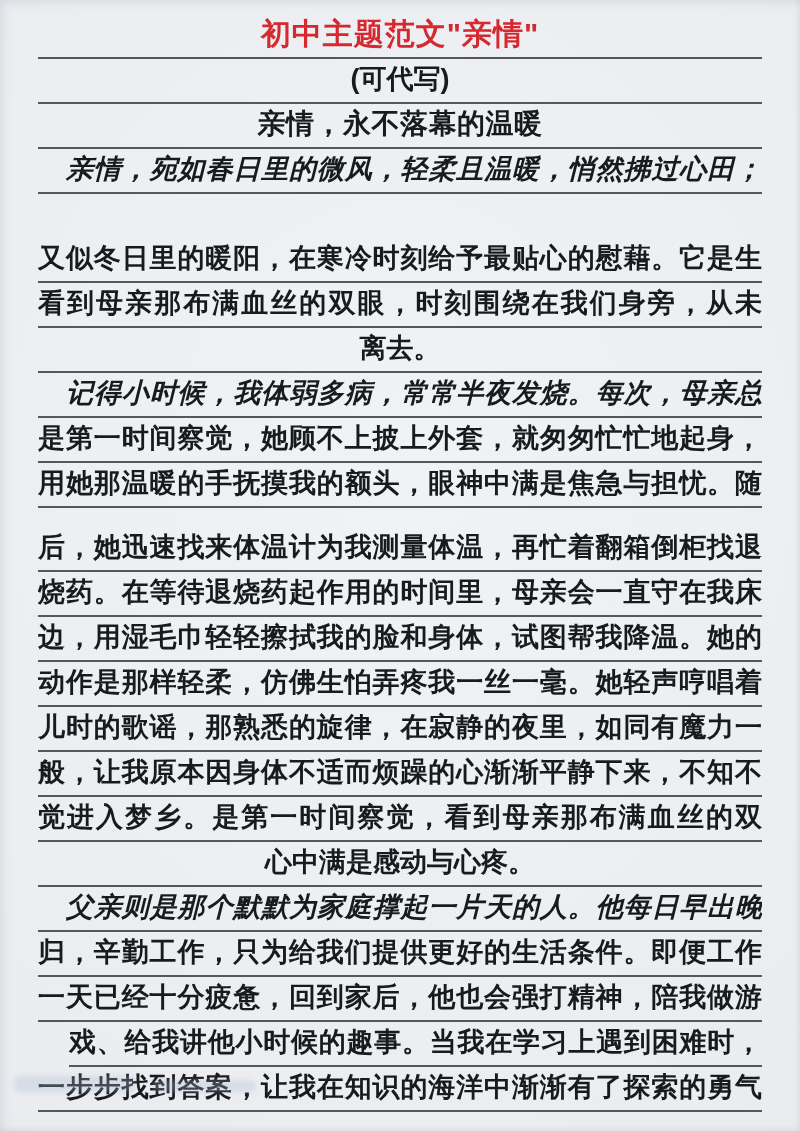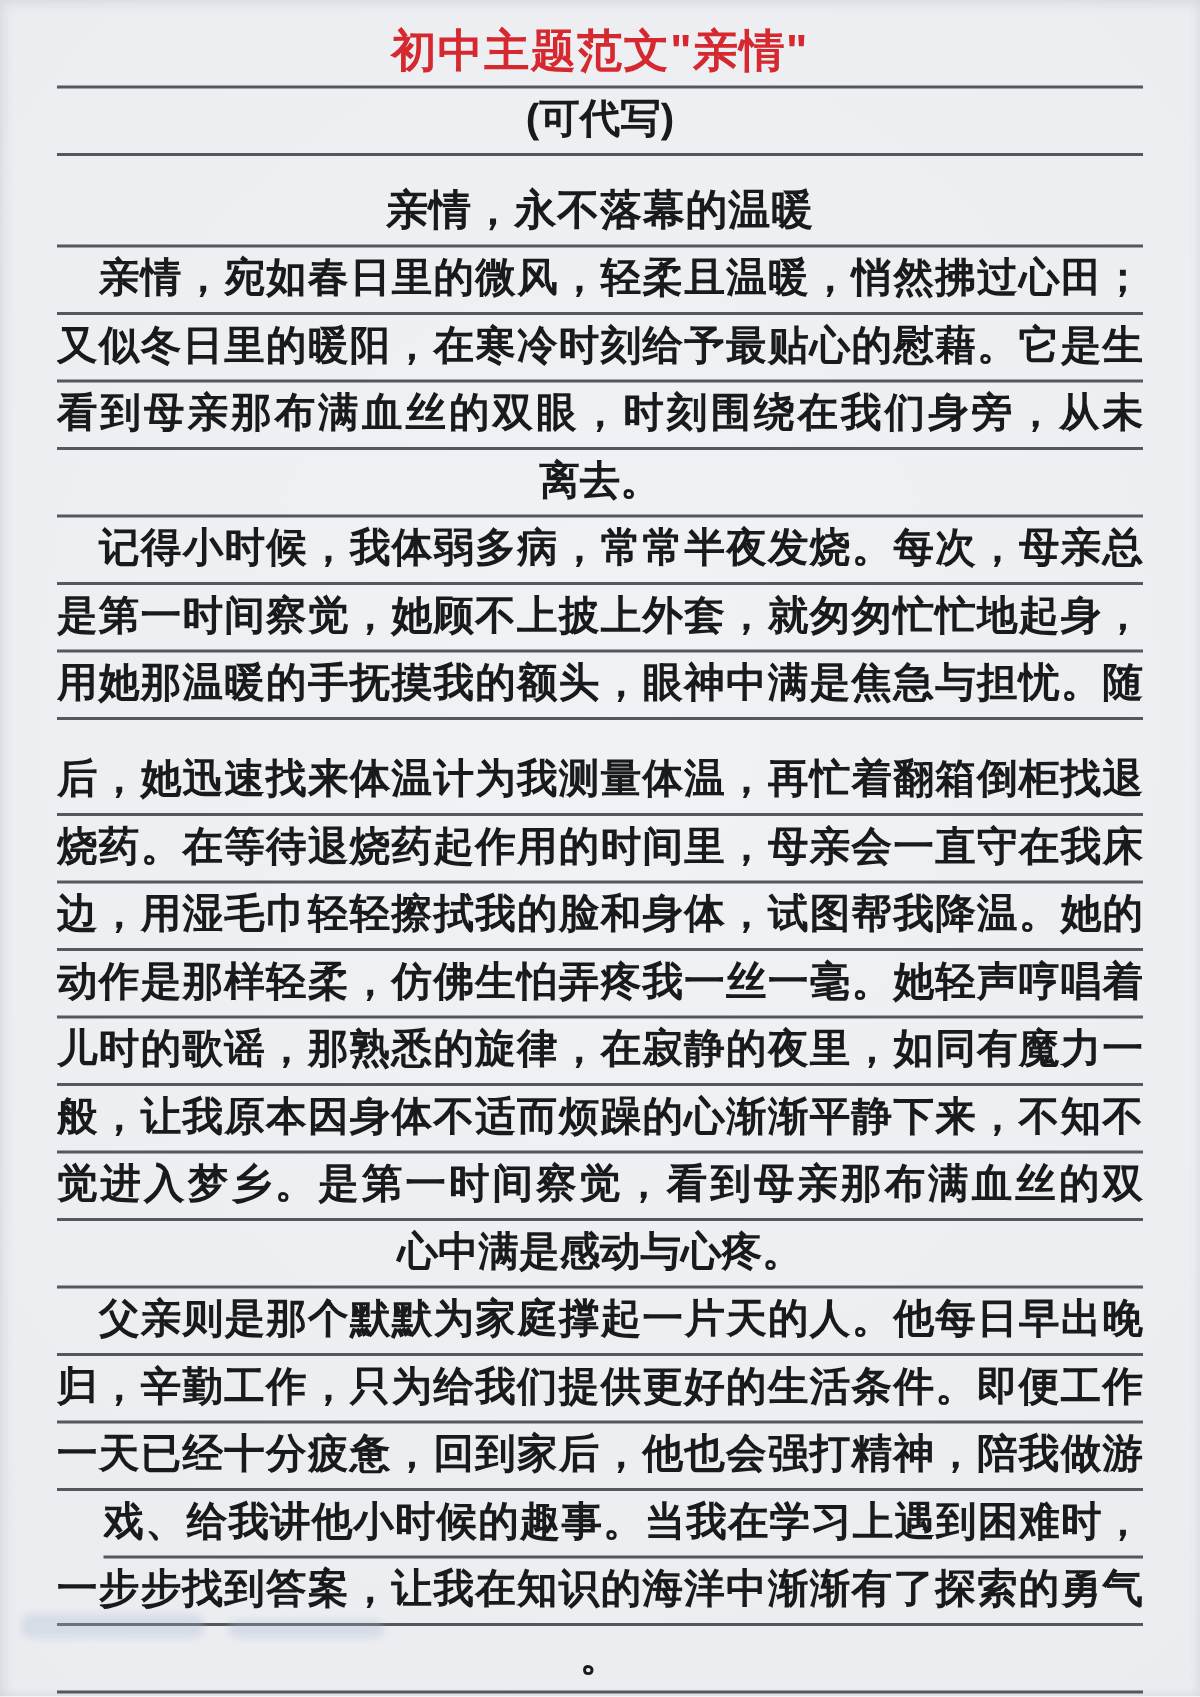--- a/index.html
+++ b/index.html
@@ -49,43 +49,43 @@
     text-align: center;
     font-weight: 700;
   }
   .row.note { font-size: 27px; }
   .row.essay-title { font-size: 28px; letter-spacing: 0.5px; }
   .row.fill {
     text-align: justify;
     text-align-last: justify;
   }
   .row.short { text-align: center; }
-  .row.indent { padding-left: 28px; }
+  .row.indent { padding-left: 28px; font-style: italic; }
   .watermark {
     position: absolute;
     background: rgba(168,184,210,0.30);
     filter: blur(2.5px);
     border-radius: 7px;
   }
   .watermark.w1 { left: 14px;  top: 1076px; width: 122px; height: 16px; }
   .watermark.w2 { left: 152px; top: 1080px; width: 104px; height: 12px; }
 </style>
 </head>
 <body>
 
 <div class="page">
   <div class="content">
     <div class="header" style="border-bottom-color: rgb(84, 87, 93);">
       <div class="red-title" style="color: rgb(213, 40, 47);">初中主题范文"亲情"</div>
     </div>
     <div class="row center note" style="border-bottom-color: rgb(84, 87, 93);">(可代写)</div>
-    <div class="row center essay-title" style="border-bottom-color: rgb(84, 87, 93); margin-top: 16px;">亲情，永不落幕的温暖</div>
+    <div class="row center essay-title" style="border-bottom-color: rgb(84, 87, 93);">亲情，永不落幕的温暖</div>
     <div id="lines-container">
         <div class="row body-line indent fill" style="border-bottom-color: rgb(84, 87, 93);">亲情，宛如春日里的微风，轻柔且温暖，悄然拂过心田；</div>
-        <div class="row body-line fill" style="border-bottom-color: rgb(84, 87, 93);">又似冬日里的暖阳，在寒冷时刻给予最贴心的慰藉。它是生</div>
+        <div class="row body-line fill" style="border-bottom-color: rgb(84, 87, 93); margin-top: 44px;">又似冬日里的暖阳，在寒冷时刻给予最贴心的慰藉。它是生</div>
         <div class="row body-line fill" style="border-bottom-color: rgb(84, 87, 93);">看到母亲那布满血丝的双眼，时刻围绕在我们身旁，从未</div>
         <div class="row body-line short" style="border-bottom-color: rgb(84, 87, 93);">离去。</div>
         <div class="row body-line indent fill" style="border-bottom-color: rgb(84, 87, 93);">记得小时候，我体弱多病，常常半夜发烧。每次，母亲总</div>
         <div class="row body-line fill" style="border-bottom-color: rgb(84, 87, 93);">是第一时间察觉，她顾不上披上外套，就匆匆忙忙地起身，</div>
         <div class="row body-line fill" style="border-bottom-color: rgb(84, 87, 93);">用她那温暖的手抚摸我的额头，眼神中满是焦急与担忧。随</div>
         <div class="row body-line fill" style="border-bottom-color: rgb(84, 87, 93); margin-top: 19px;">后，她迅速找来体温计为我测量体温，再忙着翻箱倒柜找退</div>
         <div class="row body-line fill" style="border-bottom-color: rgb(84, 87, 93);">烧药。在等待退烧药起作用的时间里，母亲会一直守在我床</div>
         <div class="row body-line fill" style="border-bottom-color: rgb(84, 87, 93);">边，用湿毛巾轻轻擦拭我的脸和身体，试图帮我降温。她的</div>
         <div class="row body-line fill" style="border-bottom-color: rgb(84, 87, 93);">动作是那样轻柔，仿佛生怕弄疼我一丝一毫。她轻声哼唱着</div>
         <div class="row body-line fill" style="border-bottom-color: rgb(84, 87, 93);">儿时的歌谣，那熟悉的旋律，在寂静的夜里，如同有魔力一</div>

